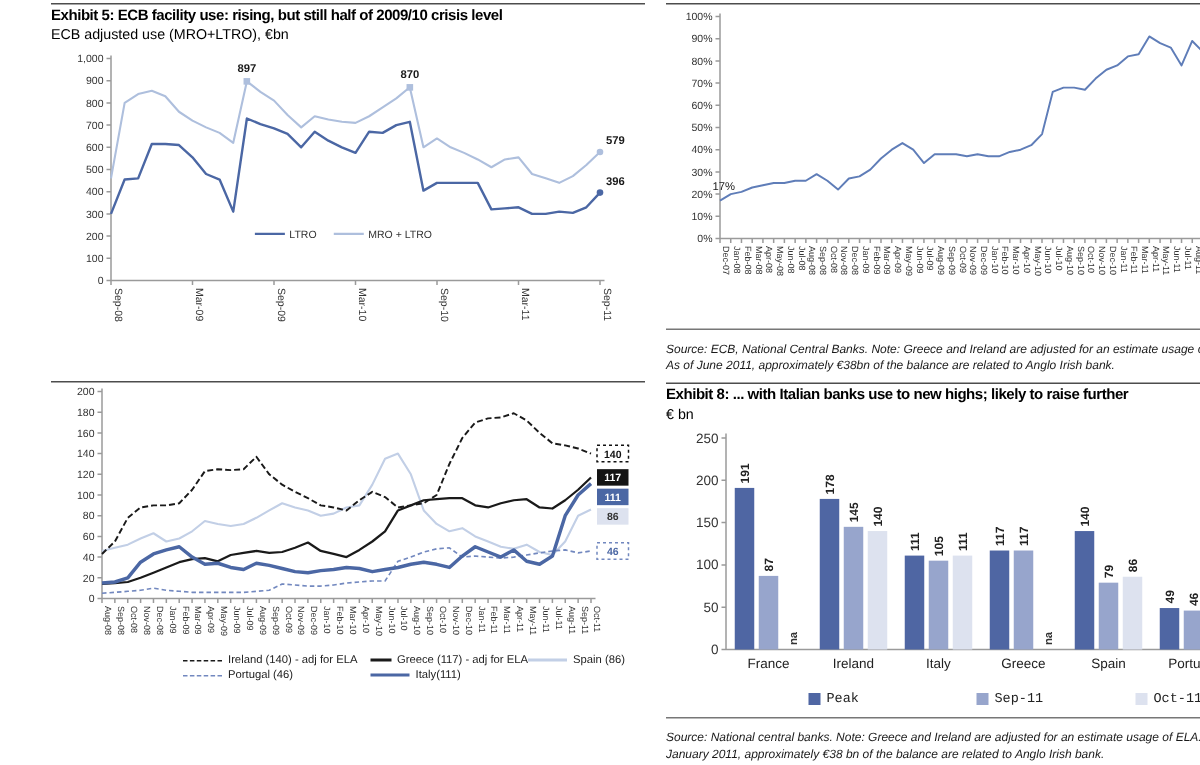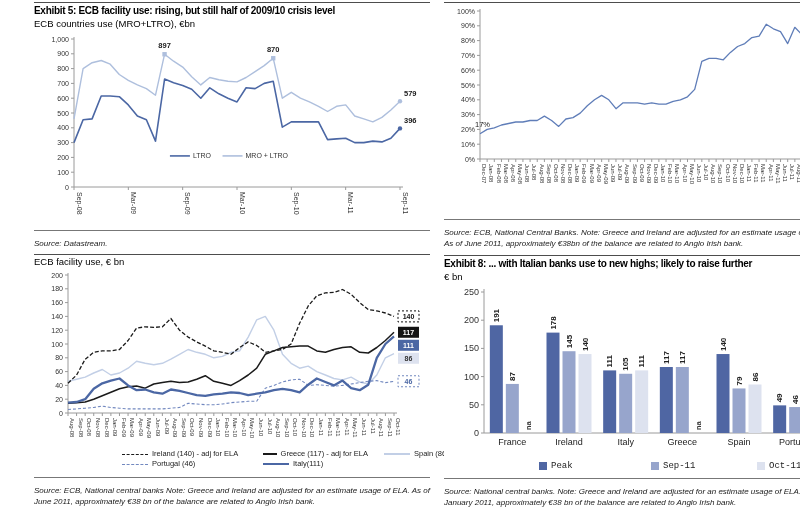--- a/index.html
+++ b/index.html
@@ -9,36 +9,36 @@
   #p5{left:2px;top:2px;width:396px;height:246px;}
   #p6{left:412px;top:2px;width:386px;height:246px;}
   #p7{left:2px;top:254px;width:396px;height:252px;}
   #p8{left:412px;top:255px;width:386px;height:252px;}
   .ptitle{font-size:10px;font-weight:bold;letter-spacing:-0.3px;margin:2px 0 0;line-height:1.2;white-space:nowrap;}
   .psub{font-size:9.5px;margin:1px 0 2px;line-height:1.2;}
   .src{margin-top:auto;border-top:1px solid #777;padding-top:8px;font-size:8px;
        font-style:italic;color:#1a1a1a;line-height:1.3;}
   svg{display:block;font-family:"Liberation Sans",sans-serif;}
   .l7row{display:grid;grid-template-columns:125px 105px auto;padding-left:88px;
-         font-size:7.5px;color:#222;line-height:10px;gap:16px;}
+         font-size:7.5px;color:#222;line-height:10px;}
   .l7item{display:flex;align-items:center;gap:4px;white-space:nowrap;}
   .l7sw{width:26px;height:0;display:inline-block;}
   .l8row{display:grid;grid-template-columns:112px 106px auto;padding-left:95px;
          font-size:9px;color:#222;line-height:12px;margin-top:1px;font-family:Liberation Mono, monospace;}
   .l8item{display:flex;align-items:center;gap:4px;white-space:nowrap;}
   .l8sw{width:8px;height:8px;display:inline-block;}
 </style>
 </head>
 <body>
 
 <div class="page">
 
   <section class="panel" id="p5">
     <h2 class="ptitle">Exhibit 5: ECB facility use: rising, but still half of 2009/10 crisis level</h2>
-    <div class="psub">ECB countries use (MRO+LTRO), €bn</div>
+    <div class="psub">ECB adjusted use (MRO+LTRO), €bn</div>
     <svg id="chart5" width="396" height="190">
         <g>
           <line x1="40" y1="6" x2="40" y2="156" stroke="#9a9a9a" stroke-width="1"></line>
           <line x1="40" y1="156" x2="369" y2="156" stroke="#9a9a9a" stroke-width="1"></line>
           <line x1="37" y1="156" x2="40" y2="156" stroke="#9a9a9a" stroke-width="1"></line>
           <text x="35" y="158.5" fill="#333" text-anchor="end" font-size="7">0</text>
           <line x1="37" y1="141.20000000000002" x2="40" y2="141.20000000000002" stroke="#9a9a9a" stroke-width="1"></line>
           <text x="35" y="143.70000000000002" fill="#333" text-anchor="end" font-size="7">100</text>
           <line x1="37" y1="126.4" x2="40" y2="126.4" stroke="#9a9a9a" stroke-width="1"></line>
           <text x="35" y="128.9" fill="#333" text-anchor="end" font-size="7">200</text>
@@ -83,21 +83,20 @@
         </g>
         <rect x="128.35555555555555" y="21.043999999999997" width="4.4" height="4.4" fill="#aebfdd"></rect>
         <text x="130.55555555555554" y="17.243999999999996" fill="#1a1a1a" font-size="7.5" text-anchor="middle" font-weight="bold">897</text>
         <rect x="237.02222222222224" y="25.040000000000003" width="4.4" height="4.4" fill="#aebfdd"></rect>
         <text x="239.22222222222223" y="21.240000000000002" fill="#1a1a1a" font-size="7.5" text-anchor="middle" font-weight="bold">870</text>
         <circle cx="366" cy="70.308" r="2.2" fill="#aebfdd"></circle>
         <text x="370" y="65.308" fill="#1a1a1a" font-size="7.5" text-anchor="start" font-weight="bold">579</text>
         <circle cx="366" cy="97.392" r="2.2" fill="#4b67a4"></circle>
         <text x="370" y="92.392" fill="#1a1a1a" font-size="7.5" text-anchor="start" font-weight="bold">396</text>
       </svg>
-    <div class="src">Source: Datastream.</div>
   </section>
 
   <section class="panel" id="p6">
     <svg id="chart6" width="386" height="190">
         <g>
           <line x1="36" y1="6" x2="36" y2="156" stroke="#9a9a9a" stroke-width="1"></line>
           <line x1="36" y1="156" x2="361" y2="156" stroke="#9a9a9a" stroke-width="1"></line>
           <line x1="33" y1="156" x2="36" y2="156" stroke="#9a9a9a" stroke-width="1"></line>
           <text x="31" y="158.5" fill="#333" text-anchor="end" font-size="7">0%</text>
           <line x1="33" y1="141.20000000000002" x2="36" y2="141.20000000000002" stroke="#9a9a9a" stroke-width="1"></line>
@@ -214,21 +213,20 @@
           <text x="0" y="0" fill="#333" font-size="6" text-anchor="start" transform="translate(360.28,161) rotate(90)">Sep-11</text>
         </g>
         <polyline points="36.0,130.8 43.2,126.4 50.3,124.9 57.5,122.0 64.6,120.5 71.8,119.0 78.9,119.0 86.1,117.5 93.2,117.5 100.4,113.1 107.6,117.5 114.7,123.4 121.9,116.0 129.0,114.6 136.2,110.1 143.3,102.7 150.5,96.8 157.6,92.4 164.8,96.8 172.0,105.7 179.1,99.8 186.3,99.8 193.4,99.8 200.6,101.2 207.7,99.8 214.9,101.2 222.0,101.2 229.2,98.3 236.4,96.8 243.5,93.8 250.7,86.4 257.8,58.3 265.0,55.4 272.1,55.4 279.3,56.8 286.4,49.4 293.6,43.5 300.8,40.6 307.9,34.6 315.1,33.2 322.2,21.3 329.4,25.8 336.5,28.7 343.7,40.6 350.8,24.3 358.0,31.7" fill="none" stroke="#5f7db8" stroke-width="1.3" stroke-dasharray="none" stroke-linejoin="round"></polyline>
         <text x="31" y="123.83999999999997" fill="#1a1a1a" font-size="7.5" text-anchor="start" font-weight="normal">17%</text>
         <text x="362" y="40.68000000000001" fill="#1a1a1a" font-size="7.5" text-anchor="start" font-weight="normal">84%</text>
       </svg>
     <div class="src">Source: ECB, National Central Banks. Note: Greece and Ireland are adjusted for an estimate usage of ELA. As of June 2011, approximately €38bn of the balance are related to Anglo Irish bank.</div>
   </section>
 
   <section class="panel" id="p7">
-    <div class="psub">ECB facility use, € bn</div>
     <svg id="chart7" width="396" height="180">
         <g>
           <line x1="34" y1="4" x2="34" y2="144" stroke="#9a9a9a" stroke-width="1"></line>
           <line x1="34" y1="144" x2="363" y2="144" stroke="#9a9a9a" stroke-width="1"></line>
           <line x1="31" y1="144" x2="34" y2="144" stroke="#9a9a9a" stroke-width="1"></line>
           <text x="29" y="146.5" fill="#333" text-anchor="end" font-size="7">0</text>
           <line x1="31" y1="130.2" x2="34" y2="130.2" stroke="#9a9a9a" stroke-width="1"></line>
           <text x="29" y="132.7" fill="#333" text-anchor="end" font-size="7">20</text>
           <line x1="31" y1="116.4" x2="34" y2="116.4" stroke="#9a9a9a" stroke-width="1"></line>
           <text x="29" y="118.9" fill="#333" text-anchor="end" font-size="7">40</text>
@@ -362,21 +360,20 @@
           <span class="l7item">
             <span class="l7sw" style="border-top: 1px dashed rgb(114, 136, 191);"></span>
             <span>Portugal (46)</span>
           </span>
           <span class="l7item">
             <span class="l7sw" style="border-top: 2.5px solid rgb(75, 103, 164);"></span>
             <span>Italy(111)</span>
           </span>
         </div>
       </div>
-    <div class="src">Source: ECB, National central banks Note: Greece and Ireland are adjusted for an estimate usage of ELA. As of June 2011, approximately €38 bn of the balance are related to Anglo Irish bank.</div>
   </section>
 
   <section class="panel" id="p8">
     <h2 class="ptitle">Exhibit 8: ... with Italian banks use to new highs; likely to raise further</h2>
     <div class="psub">€ bn</div>
     <svg id="chart8" width="386" height="175">
         <g>
           <line x1="40" y1="5" x2="40" y2="149" stroke="#9a9a9a" stroke-width="1"></line>
           <line x1="40" y1="149" x2="380" y2="149" stroke="#9a9a9a" stroke-width="1"></line>
           <line x1="37" y1="149" x2="40" y2="149" stroke="#9a9a9a" stroke-width="1"></line>

